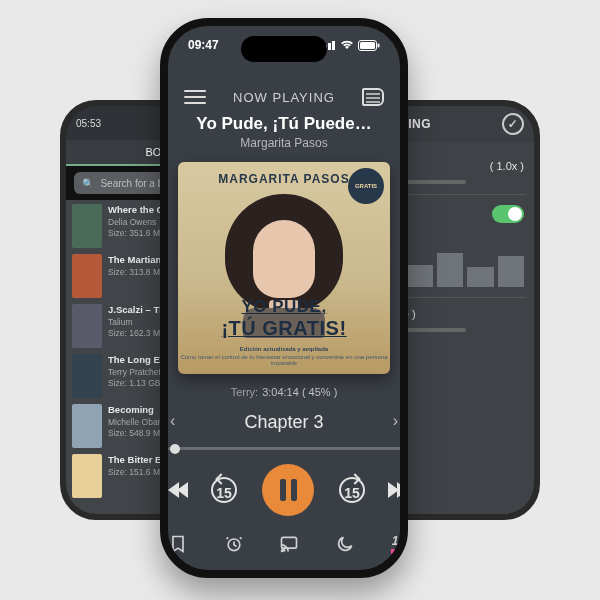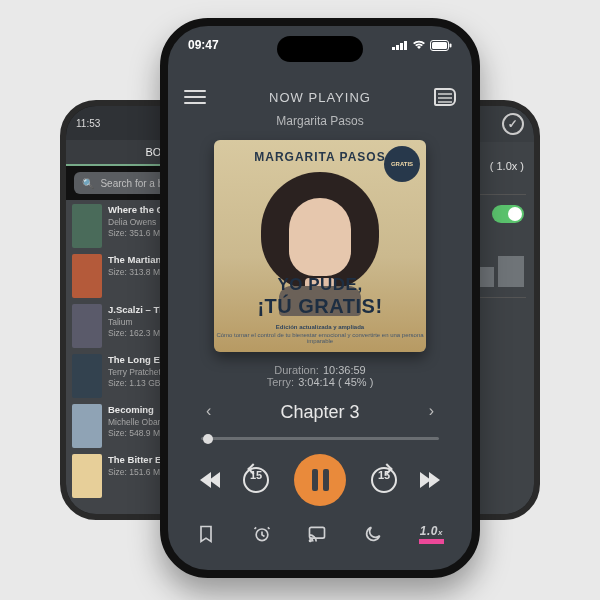--- a/index.html
+++ b/index.html
@@ -27,55 +27,55 @@
   .rp-body { background: #3f4347; height: 372px; padding: 10px; color: #e0e0e0; font-size: 11px; }
   .rp-row { display: flex; justify-content: space-between; align-items: center; margin: 8px 0; }
   .track { position: relative; height: 4px; background: #666; border-radius: 3px; width: 120px; }
   .track::after { content:""; position:absolute; width:14px; height:14px; border-radius:7px; background:#aeb2b5; top:-5px; left:6px; }
   .switch { width: 32px; height: 18px; border-radius: 9px; position: relative; }
   .switch::after{content:"";position:absolute;width:14px;height:14px;border-radius:7px;background:#fff;top:2px;}
   .switch.on{background:#5bc46e;} .switch.on::after{right:2px;}
   .rp-sep { height:1px; background:#555; margin:10px -2px; }
 
   
-  .center-phone { width: 320px; height: 560px; left: 160px; top: 18px; border: 8px solid #111; border-radius: 48px; box-shadow: 0 16px 30px rgba(0,0,0,0.35); background: #3a3f45; z-index: 5; }
+  .center-phone { width: 248px; height: 560px; left: 160px; top: 18px; border: 8px solid #111; border-radius: 48px; box-shadow: 0 16px 30px rgba(0,0,0,0.35); background: #3a3f45; z-index: 5; }
   .dyn-island { position:absolute; top:10px; left:50%; transform:translateX(-50%); width:86px; height:26px; background:#000; border-radius:16px; z-index:10;}
   .cp-status { position:absolute; top:12px; width:100%; display:flex; justify-content:space-between; padding:0 20px; color:#fff; font-size:12px; font-weight:600; z-index:9;}
   .sig-batt{display:flex;gap:4px;align-items:center;}
   .cp-head { padding-top:62px; display:flex; align-items:center; justify-content:space-between; padding-left:16px; padding-right:16px; color:#dedede; }
   .cp-nowplaying { flex:1; text-align:center; font-size:13px; letter-spacing:1px; color:#cfd1d3; font-weight:500;}
   .cp-titlebox{ text-align:center; margin-top:8px;}
   .cp-title{ color:#fff; font-size:17px; font-weight:600;}
   .cp-author{ color:#b7b9bb; font-size:12px; margin-top:2px;}
   .cover-wrap{ margin:12px auto 0; width:212px; height:212px; border-radius:6px; overflow:hidden; box-shadow:0 6px 14px rgba(0,0,0,0.4);}
   .cover{ width:100%; height:100%; background:linear-gradient(180deg,#d8c9a0 0%, #cbb98e 55%, #b79a63 100%); position:relative; color:#1e2c3c;}
   .cover-name{ position:absolute; top:10px; left:0; right:0; text-align:center; font-size:12px; font-weight:700; letter-spacing:1px; color:#27384b;}
   .cover-free{position:absolute;top:6px;right:6px;width:36px;height:36px;border-radius:18px;background:#27384b;color:#f0d8a8;font-size:6px;display:flex;align-items:center;justify-content:center;text-align:center;line-height:1.1;font-weight:700;}
   .portrait{position:absolute;top:32px;left:50%;transform:translateX(-50%);width:118px;height:118px;}
   .portrait .hair{position:absolute;inset:0;border-radius:60px 60px 54px 54px;background:#2b2220;}
   .portrait .face{position:absolute;top:26px;left:28px;width:62px;height:78px;border-radius:40px 40px 32px 32px;background:#e6c7ad;}
   .portrait .neck{position:absolute;bottom:-6px;left:44px;width:30px;height:18px;background:#e0bea6;border-radius:4px;}
   .portrait .shirt{position:absolute;bottom:-26px;left:18px;width:82px;height:30px;background:#6b6158;border-radius:12px 12px 4px 4px;}
-  .cover-big{position:absolute;bottom:34px;left:0;right:0;text-align:center;font-size:17px;font-weight:800;letter-spacing:0.5px;color:#1d2e42;}
+  .cover-big{position:absolute;bottom:34px;left:0;right:0;text-align:center;font-size:17px;font-weight:800;letter-spacing:0.5px;color:#1d2e42;text-decoration:underline;}
   .cover-big2{font-size:20px;}
   .cover-sub{position:absolute;bottom:22px;left:0;right:0;text-align:center;font-size:6px;color:#32465d;font-weight:600;}
   .cover-tag{position:absolute;bottom:8px;left:0;right:0;text-align:center;font-size:6px;color:#45586e;}
 
   .stats{ text-align:center; color:#bdbfc1; font-size:11px; margin-top:12px;}
   .stats .lbl{ color:#9ea0a3; margin-right:4px;}
   .chapter-row{ width:228px; margin:14px auto 0; position:relative; color:#e8e8e8; text-align:center;}
   .chapter-row .chev{ position:absolute; top:0; font-size:16px; color:#bcbcbc; user-select:none;}
   .chapter-row .chev.l{left:0;} .chapter-row .chev.r{right:0;}
   .progress{ width:238px; height:3px; background:#6a6e72; margin:14px auto 0; border-radius:2px; position:relative;}
   .progress .dot{position:absolute; left:2px; top:-3.5px; width:10px;height:10px;border-radius:5px;background:#ddd;}
   .times{ width:238px; margin:6px auto 0; display:flex; justify-content:space-between; color:#bfc1c3; font-size:11px;}
 
   .transport{ width:240px; margin:14px auto 0; display:flex; justify-content:space-between; align-items:center;}
   .tbtn{ color:#e5e6e7; display:flex; flex-direction:column; align-items:center; position:relative;}
-  .skip{ width:26px;height:26px;border:2px solid #e2e2e2;border-radius:14px;display:flex;align-items:flex-start;justify-content:center;font-size:11px;font-weight:700;color:#e2e2e2;position:relative;}
+  .skip{ width:26px;height:26px;border:2px solid #e2e2e2;border-radius:14px;display:flex;align-items:flex-end;justify-content:center;font-size:14px;font-weight:700;color:#e2e2e2;position:relative;}
   .skip::before{content:"";position:absolute;top:-4px;width:6px;height:6px;border-top:2px solid #e2e2e2;border-right:2px solid #e2e2e2;}
   .skip.back::before{left:4px;transform:rotate(-135deg);}
   .skip.fwd::before{right:4px;transform:rotate(45deg);}
   .prevnext{display:flex;gap:-2px;}
   .tri{width:0;height:0;border-top:8px solid transparent;border-bottom:8px solid transparent;}
   .tri.l{border-right:11px solid #e4e4e4;margin-right:-2px;}
   .tri.r{border-left:11px solid #e4e4e4;margin-left:-2px;}
   .play{ width:52px; height:52px; border-radius:26px; background:#e98a3b; display:flex; align-items:center; justify-content:center; gap:5px;}
   .play .bar{ width:6px; height:22px; background:#3a3f45; border-radius:2px;}
 
@@ -89,21 +89,21 @@
   .ham span{height:2px;background:#ddd;border-radius:1px;}
   .bookish{width:22px;height:18px;border:2px solid #ddd;border-radius:2px 6px 6px 2px;position:relative;}
   .bookish::after{content:"";position:absolute;left:2px;right:2px;top:3px;height:2px;background:#ddd;box-shadow:0 4px 0 #ddd,0 8px 0 #ddd;opacity:0.7;}
   .check{width:22px;height:22px;border:2px solid #ccc;border-radius:11px;display:flex;align-items:center;justify-content:center;color:#ccc;font-size:12px;}
 </style>
 </head>
 <body>
 
 <div class="phone left-phone">
   <div class="lp-top">
-    <span>11:53</span>
+    <span>05:53</span>
     <span>•••</span>
   </div>
   <div class="lp-tabs">
     <div class="lp-tab active">BOOKS</div>
   </div>
   <div class="lp-search">
     <span>🔍</span>
     <span>Search for a book</span>
   </div>
   <div class="lp-list">
@@ -215,20 +215,21 @@
     <div class="ham">
         <span></span>
         <span></span>
         <span></span>
       </div>
     <div class="cp-nowplaying">NOW PLAYING</div>
     <div class="bookish"></div>
   </div>
 
   <div class="cp-titlebox">
+    <div class="cp-title">Yo Pude, ¡Tú Puede…</div>
     <div class="cp-author">Margarita Pasos</div>
   </div>
 
   <div class="cover-wrap">
     <div class="cover">
       <div class="cover-name">MARGARITA PASOS</div>
       <div class="cover-free">GRATIS</div>
       <div class="portrait">
         <div class="hair"></div>
           <div class="face"></div>
@@ -238,21 +239,20 @@
       <div class="cover-big">
         <span>YO PUDE,</span><br>
         <span class="cover-big2">¡TÚ GRATIS!</span>
       </div>
       <div class="cover-sub">Edición actualizada y ampliada</div>
       <div class="cover-tag">Cómo tomar el control de tu bienestar emocional y convertirte en una persona imparable</div>
     </div>
   </div>
 
   <div class="stats">
-    <div><span class="lbl">Duration:</span><span>10:36:59</span></div>
     <div><span class="lbl">Terry:</span><span>3:04:14 ( 45% )</span></div>
   </div>
 
   <div class="chapter-row">
     <span class="chev l">‹</span>
     <span style="font-size:18px;font-weight:500;">Chapter 3</span>
     <span class="chev r">›</span>
   </div>
 
   <div class="progress">

